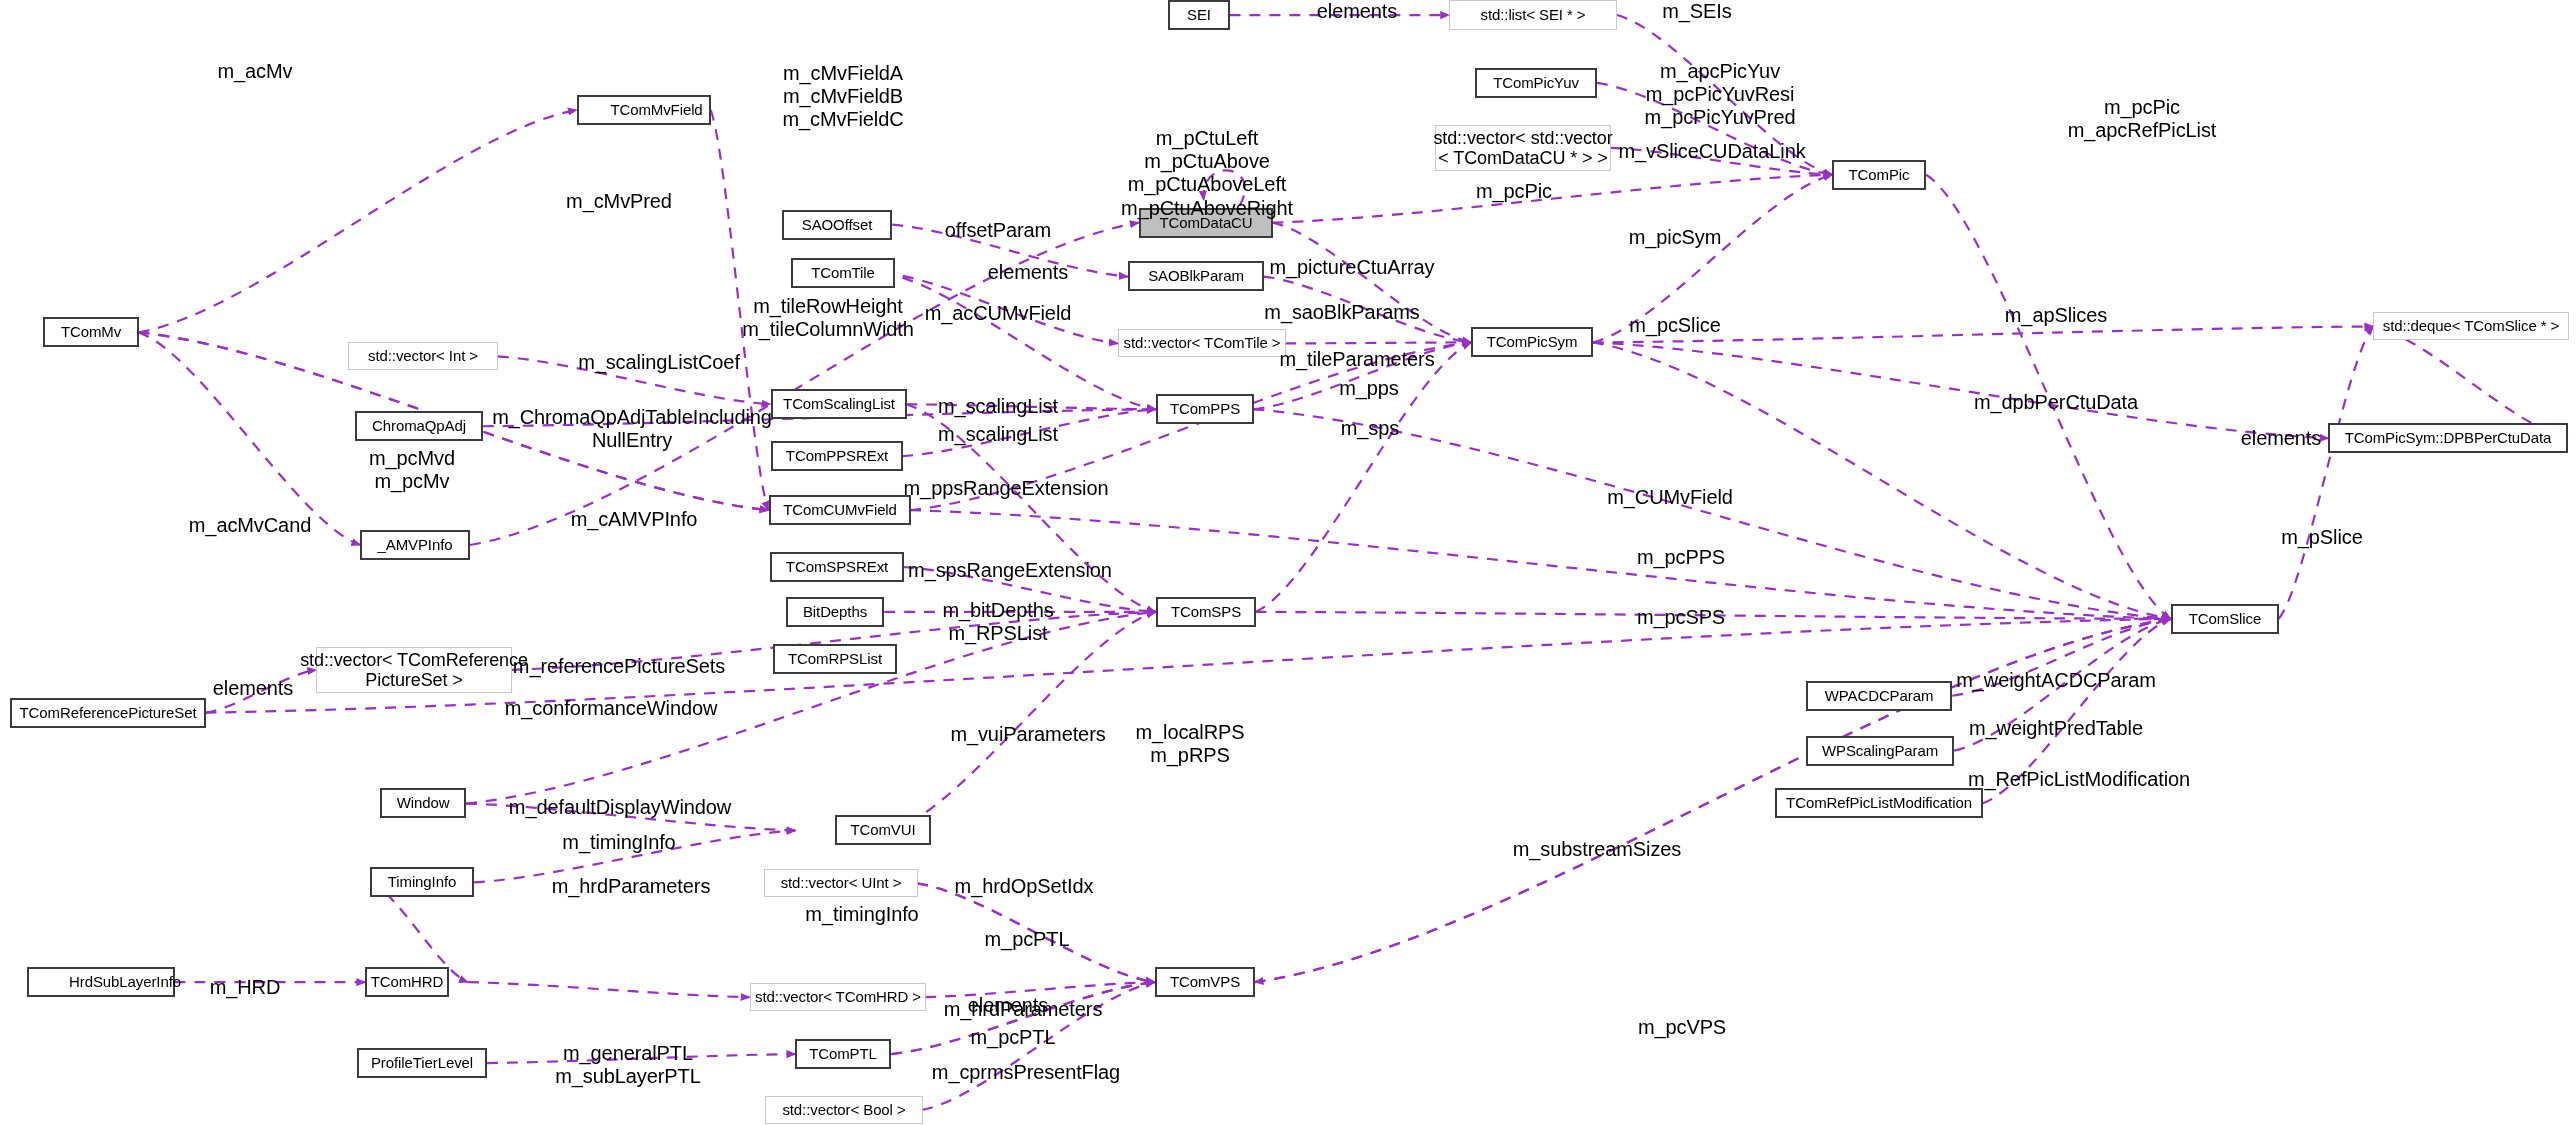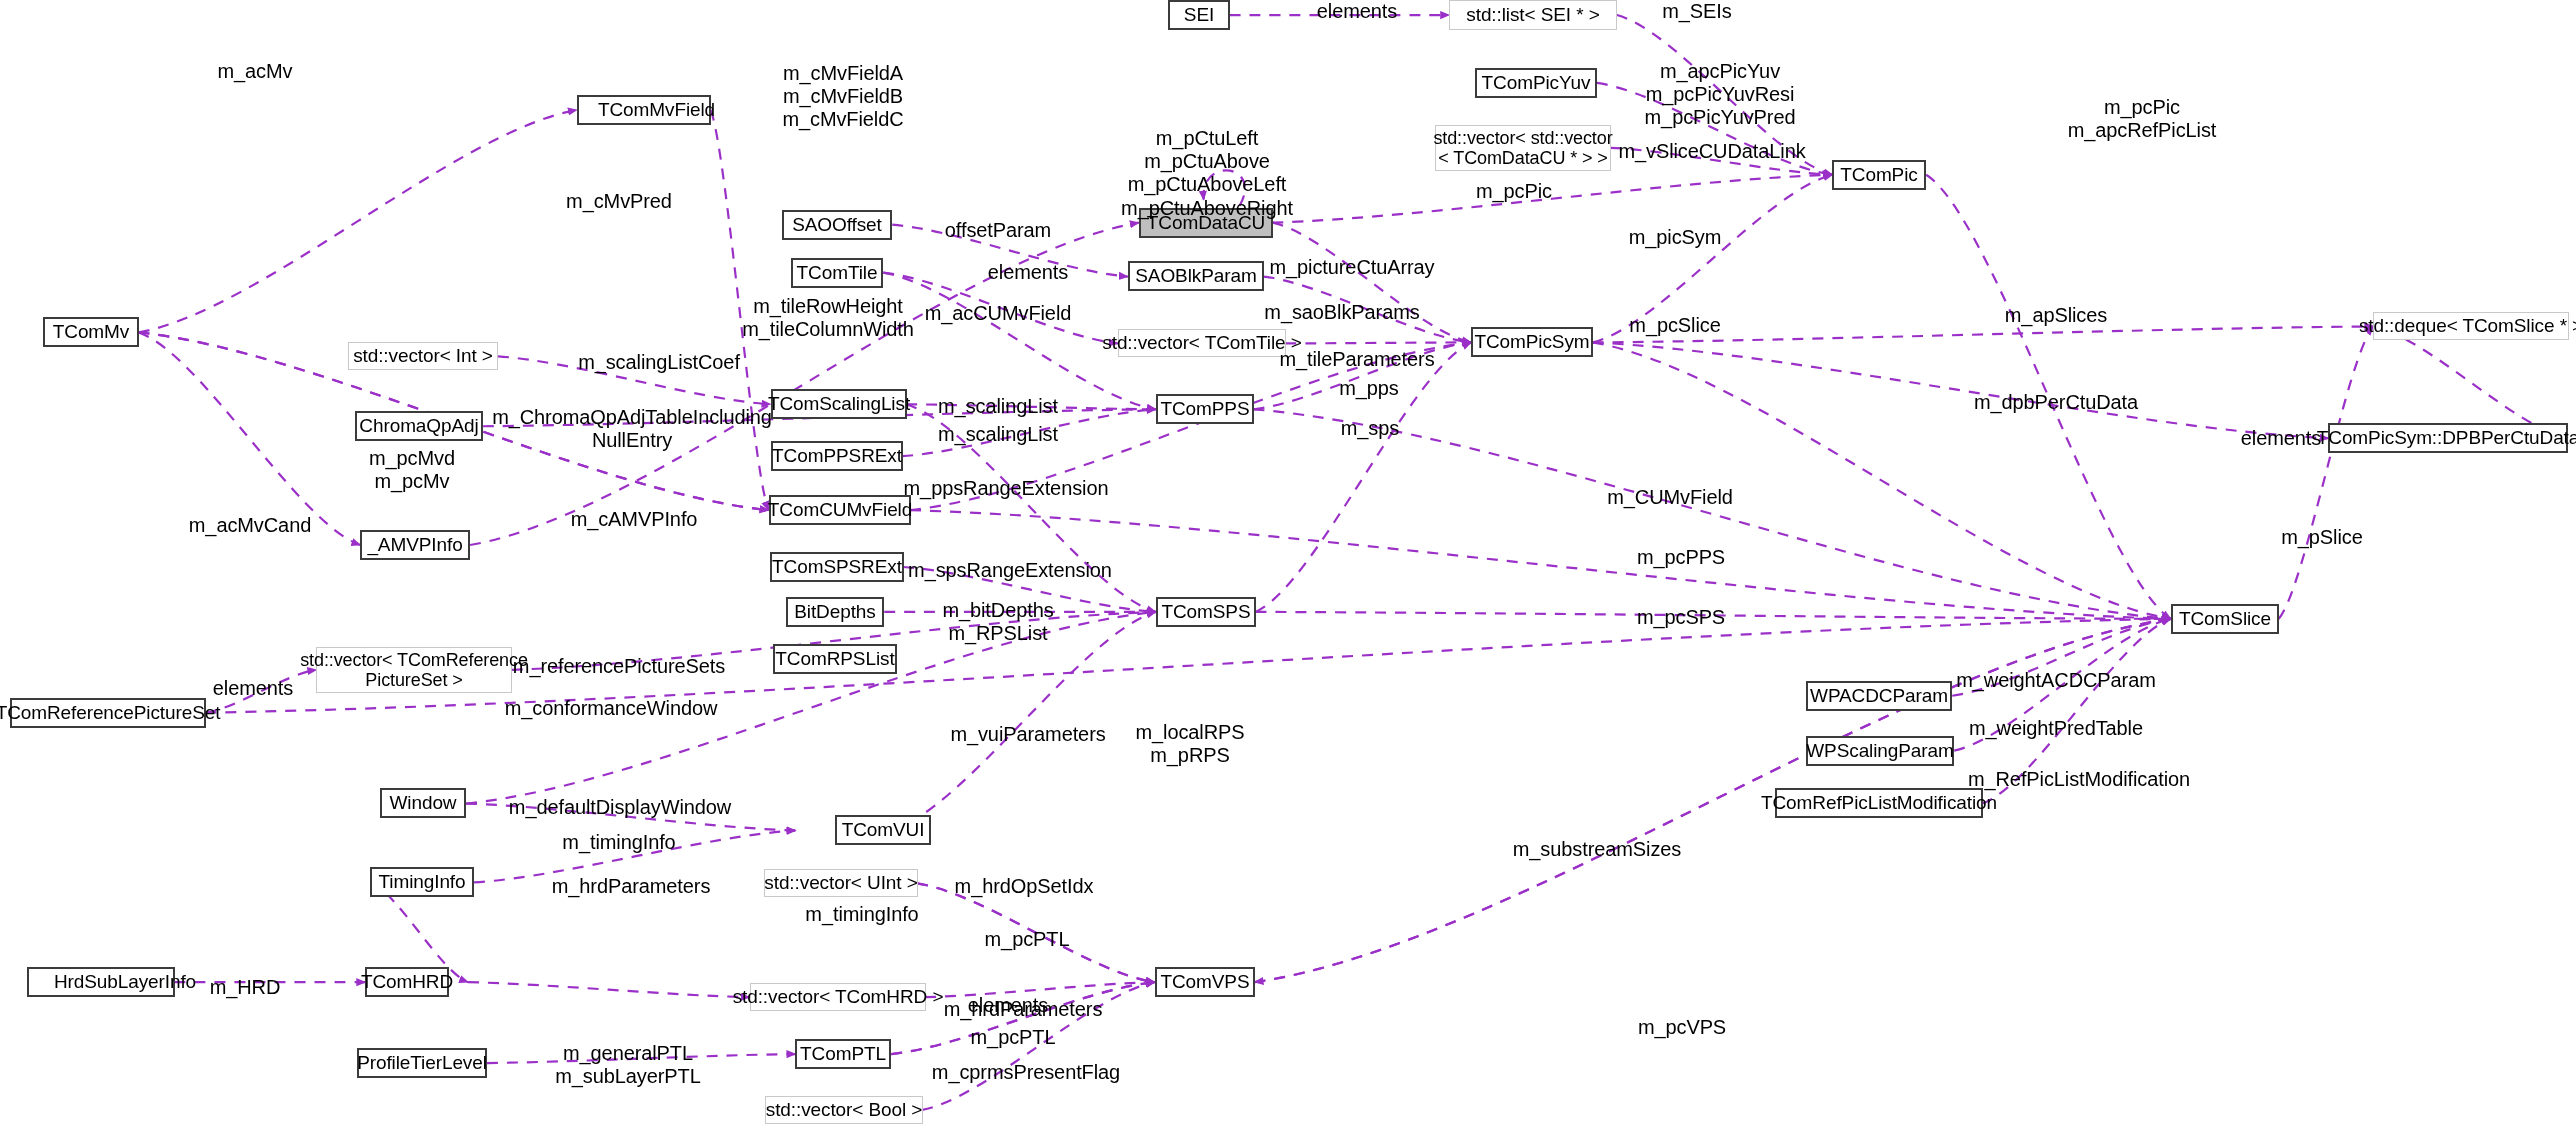--- a/index.html
+++ b/index.html
@@ -22,21 +22,21 @@
     position:absolute;
     box-sizing:border-box;
     display:flex;
     align-items:center;
     justify-content:center;
     text-align:center;
     line-height:1.12;
     white-space:pre;
     color:#000000;
     background:#ffffff;
-    font-size:19px;
+    font-size:15px;
     letter-spacing:-0.1px;
   }
   .node.solid{ border:2px solid #3b3b3b; }
   .node.faint{ border:1px solid #c9c9c9; }
   .node.highlight{ border:2px solid #3b3b3b; background:#bfbfbf; }
   .elabel{
     position:absolute;
     color:#000000;
     font-size:20px;
     line-height:1.16;
@@ -122,21 +122,21 @@
   <div id="node-layer">
       <div class="node solid" style="left: 1168px; top: 0px; width: 62px; height: 30px;"><span>SEI</span></div>
       <div class="node faint" style="left: 1449px; top: 0px; width: 168px; height: 30px;"><span>std::list&lt; SEI * &gt;</span></div>
       <div class="node solid" style="left: 577px; top: 95px; width: 134px; height: 30px; padding-left: 25px;"><span>TComMvField</span></div>
       <div class="node solid" style="left: 1475px; top: 68px; width: 122px; height: 30px;"><span>TComPicYuv</span></div>
       <div class="node faint" style="left: 1435px; top: 125px; width: 176px; height: 46px; font-size: 18px;"><span>std::vector&lt; std::vector
 &lt; TComDataCU * &gt; &gt;</span></div>
       <div class="node solid" style="left: 1832px; top: 160px; width: 94px; height: 30px;"><span>TComPic</span></div>
       <div class="node solid" style="left: 782px; top: 210px; width: 110px; height: 30px;"><span>SAOOffset</span></div>
       <div class="node highlight" style="left: 1139px; top: 208px; width: 134px; height: 30px;"><span>TComDataCU</span></div>
-      <div class="node solid" style="left: 791px; top: 258px; width: 92px; height: 30px;"><span>TComTile</span></div>
+      <div class="node solid" style="left: 791px; top: 258px; width: 104px; height: 30px;"><span>TComTile</span></div>
       <div class="node solid" style="left: 1128px; top: 261px; width: 136px; height: 30px;"><span>SAOBlkParam</span></div>
       <div class="node solid" style="left: 43px; top: 317px; width: 96px; height: 30px;"><span>TComMv</span></div>
       <div class="node faint" style="left: 348px; top: 342px; width: 150px; height: 28px;"><span>std::vector&lt; Int &gt;</span></div>
       <div class="node faint" style="left: 1118px; top: 329px; width: 168px; height: 28px;"><span>std::vector&lt; TComTile &gt;</span></div>
       <div class="node solid" style="left: 1471px; top: 327px; width: 122px; height: 30px;"><span>TComPicSym</span></div>
       <div class="node faint" style="left: 2373px; top: 312px; width: 196px; height: 28px;"><span>std::deque&lt; TComSlice * &gt;</span></div>
       <div class="node solid" style="left: 771px; top: 389px; width: 136px; height: 30px;"><span>TComScalingList</span></div>
       <div class="node solid" style="left: 1156px; top: 394px; width: 98px; height: 30px;"><span>TComPPS</span></div>
       <div class="node solid" style="left: 355px; top: 411px; width: 128px; height: 30px;"><span>ChromaQpAdj</span></div>
       <div class="node solid" style="left: 771px; top: 441px; width: 132px; height: 30px;"><span>TComPPSRExt</span></div>

